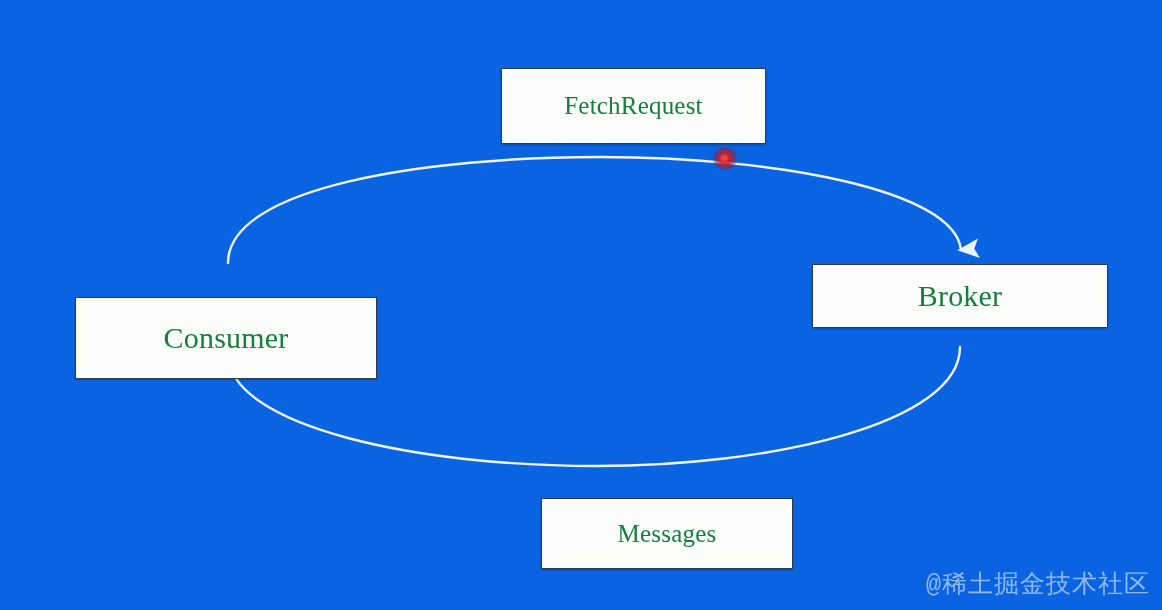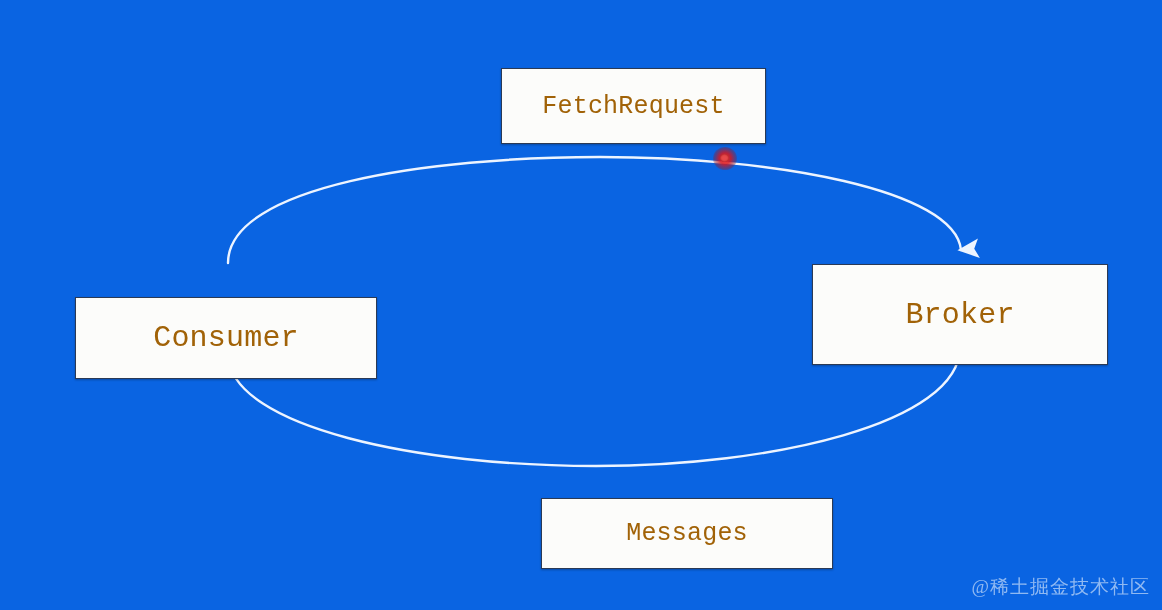--- a/index.html
+++ b/index.html
@@ -32,22 +32,22 @@
     position: absolute;
     background: #FCFCFA;
     border: 1.5px solid #2B3A55;
     box-sizing: border-box;
     display: flex;
     align-items: center;
     justify-content: center;
     box-shadow: 0 1px 2px rgba(0,0,0,0.28);
   }
   .node-label {
-    color: #a16207;
-    font-family: Liberation Mono, monospace;
+    color: #15803d;
+    font-family: Liberation Serif, serif;
     font-weight: 400;
     letter-spacing: 0.2px;
     white-space: nowrap;
   }
   #node-fetchrequest {
     left: 501px;
     top: 68px;
     width: 265px;
     height: 76px;
   }
@@ -57,27 +57,27 @@
     top: 264px;
     width: 302px;
     height: 82px;
     margin-top: 33px;
   }
   #node-consumer .node-label { font-size: 30px; }
   #node-broker {
     left: 812px;
     top: 264px;
     width: 296px;
-    height: 101px;
+    height: 64px;
   }
   #node-broker .node-label { font-size: 30px; }
   #node-messages {
     left: 541px;
     top: 498px;
-    width: 292px;
+    width: 252px;
     height: 71px;
   }
   #node-messages .node-label { font-size: 25px; }
 
   #cursor-marker {
     position: absolute;
     left: 713px;
     top: 147px;
     width: 24px;
     height: 23px;
@@ -100,22 +100,22 @@
     border-radius: 50%;
     background: #E8484A;
     box-shadow: inset 0 0 2px rgba(120,0,0,0.8);
   }
 
   #watermark {
     position: absolute;
     right: 12px;
     bottom: 10px;
     color: rgba(196, 218, 248, 0.72);
-    font-family: Liberation Serif, serif;
-    font-size: 19px;
+    font-family: Liberation Mono, monospace;
+    font-size: 25px;
     letter-spacing: 1px;
     white-space: nowrap;
     user-select: none;
   }
 </style>
 </head>
 <body>
 
 <div id="canvas">
 

